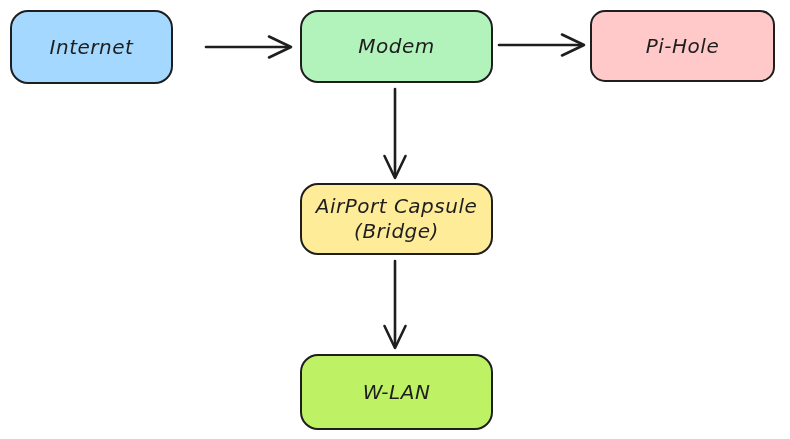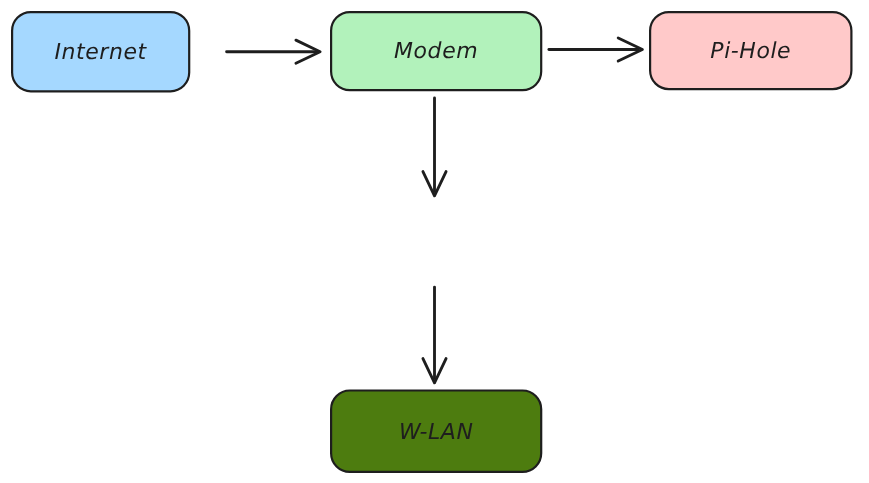--- a/index.html
+++ b/index.html
@@ -70,22 +70,26 @@
   </svg>
 
   <div class="node" style="left: 10px; top: 10px; width: 163px; height: 74px; background-color: rgb(165, 216, 255);">
     <span class="label">Internet</span>
   </div>
 
   <div class="node" style="left: 300px; top: 10px; width: 193px; height: 73px; background-color: rgb(178, 242, 187);">
     <span class="label">Modem</span>
   </div>
 
-  <div class="node" style="left: 590px; top: 10px; width: 185px; height: 72px; background-color: rgb(255, 201, 201);">
+  <div class="node" style="left: 590px; top: 10px; width: 185px; height: 72px; background-color: rgb(255, 201, 201); border-radius: 15px;">
     <span class="label">Pi-Hole</span>
   </div>
 
+  <div class="node" style="left: 300px; top: 183px; width: 193px; height: 72px; background-color: rgb(255, 236, 153);">
+    <span class="label">AirPort Capsule</span>
+    <span class="label">(Bridge)</span>
+  </div>
 
-  <div class="node" style="left: 300px; top: 354px; width: 193px; height: 76px; background-color: #4d7c0f;">
+  <div class="node" style="left: 300px; top: 354px; width: 193px; height: 76px; background-color: #bef264;">
     <span class="label">W-LAN</span>
   </div>
 
 </div>
 
 </body></html>

